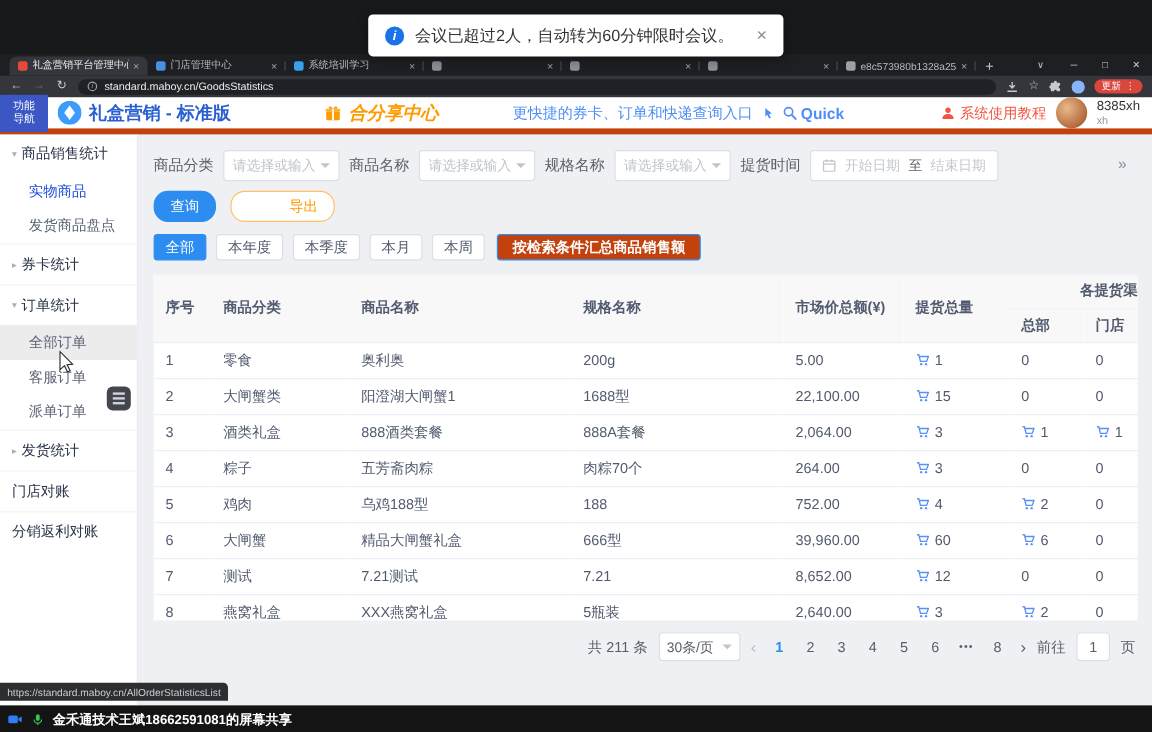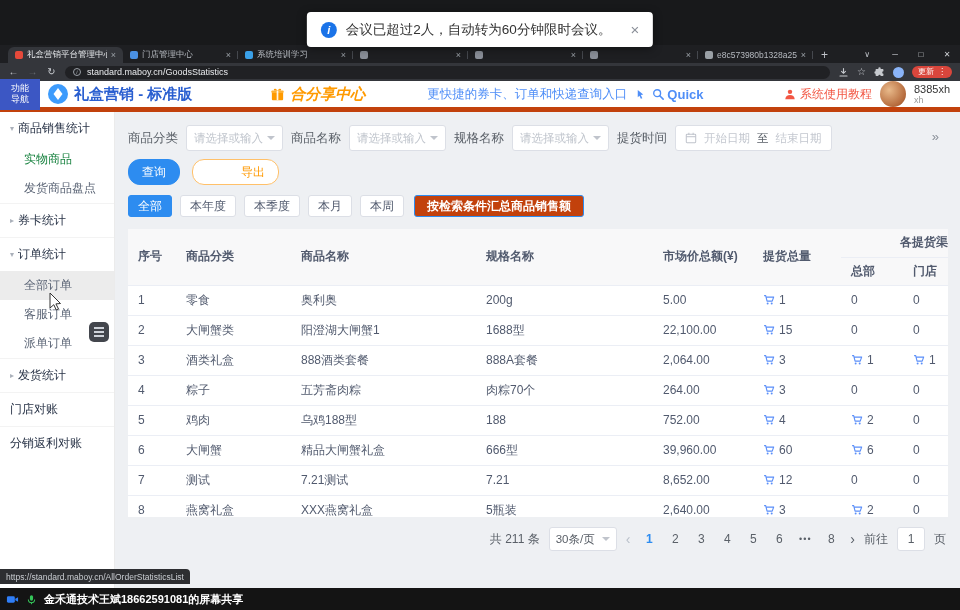--- a/index.html
+++ b/index.html
@@ -74,21 +74,21 @@
 
   
   .sidebar{position:absolute;left:0;top:112px;width:115px;height:476px;background:#fff;border-right:1px solid #ebebeb;}
   .sidebar-title{font-size:14px;font-weight:bold;color:#1f2d3d;padding:11px 14px 9px;border-bottom:1px solid #f0f0f0;}
   .menu{font-size:12px;}
   .menu-group{border-top:1px solid #f3f3f3;}
   .menu-group:first-child{border-top:none;}
   .group-label{display:flex;align-items:center;gap:4px;padding:8px 8px 8px 10px;color:#273246;cursor:pointer;}
   .group-marker{font-size:8px;color:#aab0ba;}
   .menu-child{padding:6px 8px 6px 24px;color:#5a6475;cursor:pointer;}
-  .menu-child.active{color:#15803d;}
+  .menu-child.active{color:#1d4ed8;}
   .menu-child.highlight{background:#ececec;}
   .float-btn{position:absolute;left:89px;top:322px;width:20px;height:20px;border-radius:5px;background:#43464d;
     display:flex;align-items:center;justify-content:center;z-index:30;}
   .float-bars{width:10px;height:2px;background:#cfd3da;box-shadow:0 4px 0 #cfd3da,0 -4px 0 #cfd3da;}
   .mouse-cursor{position:absolute;left:49px;top:292px;z-index:40;}
 
   
   .main{position:absolute;left:115px;top:112px;width:845px;height:476px;background:#eef0f3;
     padding:13px 12px 0 13px;overflow:hidden;}
   .collapse{position:absolute;top:17px;right:22px;color:#8a9099;font-size:13px;letter-spacing:-1px;}

